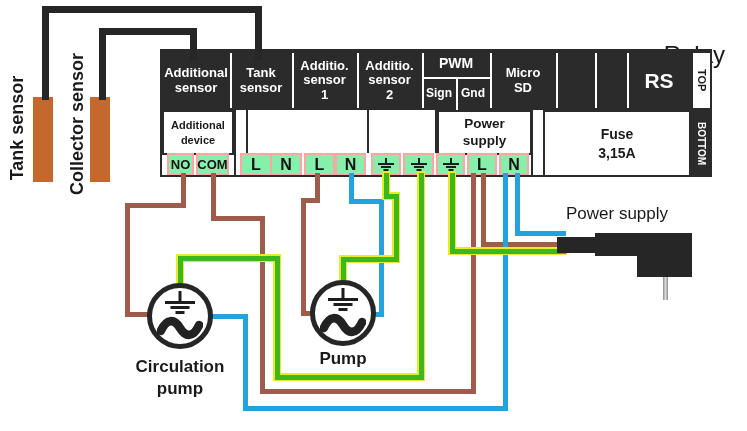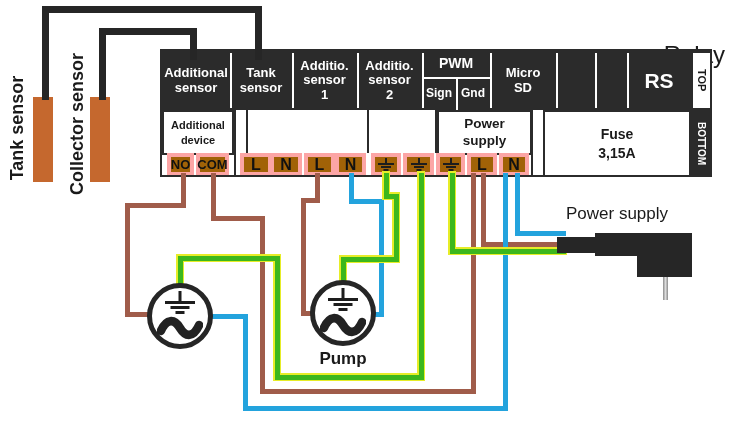--- a/index.html
+++ b/index.html
@@ -7,21 +7,21 @@
          font-family:"Liberation Sans", sans-serif;}
   .abs{position:absolute;}
   .pre{white-space:pre-line;}
   .ctr{display:flex;align-items:center;justify-content:center;text-align:center;}
   
   .hdr-bg{background:#2b2b2b;}
   .hdr-txt{color:#ffffff;font-weight:bold;font-size:13px;line-height:1.12;}
   .hdr-div{background:#ffffff;width:2px;}
   .cell{background:#ffffff;border:2px solid #2b2b2b;box-sizing:border-box;color:#1a1a1a;
         font-weight:bold;}
-  .tbox{background:#a16207;border:4px solid #fca5a5;box-sizing:border-box;color:#111;
+  .tbox{background:#86efac;border:2px solid #fca5a5;box-sizing:border-box;color:#111;
         font-weight:bold;display:flex;align-items:center;justify-content:center;}
   .vline{background:#2b2b2b;width:2px;}
   .vertical{writing-mode:vertical-rl;text-orientation:mixed;}
   
   .gnd i{position:absolute;left:50%;transform:translateX(-50%);background:#1d1d1d;display:block;}
   .gnd-sm{position:relative;width:18px;height:13px;}
   .gnd-sm .st{top:0;width:2px;height:5px;}
   .gnd-sm .b1{top:5px;width:16px;height:2px;}
   .gnd-sm .b2{top:8px;width:10px;height:2px;}
   .gnd-sm .b3{top:11px;width:5px;height:2px;}
@@ -193,20 +193,22 @@
     <span class="gnd gnd-lg">
         <i class="st"></i>
         <i class="b1"></i>
         <i class="b2"></i>
         <i class="b3"></i>
       </span>
     <svg width="46" height="26" viewBox="0 0 48 26" style="position:absolute;left:50%;top:27px;transform:translateX(-50%);">
       <path d="M4,16 C10,3 18,3 24,13 C30,23 38,23 44,10" stroke="#222" stroke-width="9" fill="none" stroke-linecap="round"></path>
     </svg>
   </div>
+  <div class="abs lbl ctr pre" style="left:95px;top:356px;width:170px;font-weight:bold;font-size:17px;line-height:1.3;">Circulation
+pump</div>
 
   <div class="abs pump-circle" style="left:310px;top:280px;">
     <span class="gnd gnd-lg">
         <i class="st"></i>
         <i class="b1"></i>
         <i class="b2"></i>
         <i class="b3"></i>
       </span>
     <svg width="46" height="26" viewBox="0 0 48 26" style="position:absolute;left:50%;top:27px;transform:translateX(-50%);">
       <path d="M4,16 C10,3 18,3 24,13 C30,23 38,23 44,10" stroke="#222" stroke-width="9" fill="none" stroke-linecap="round"></path>

